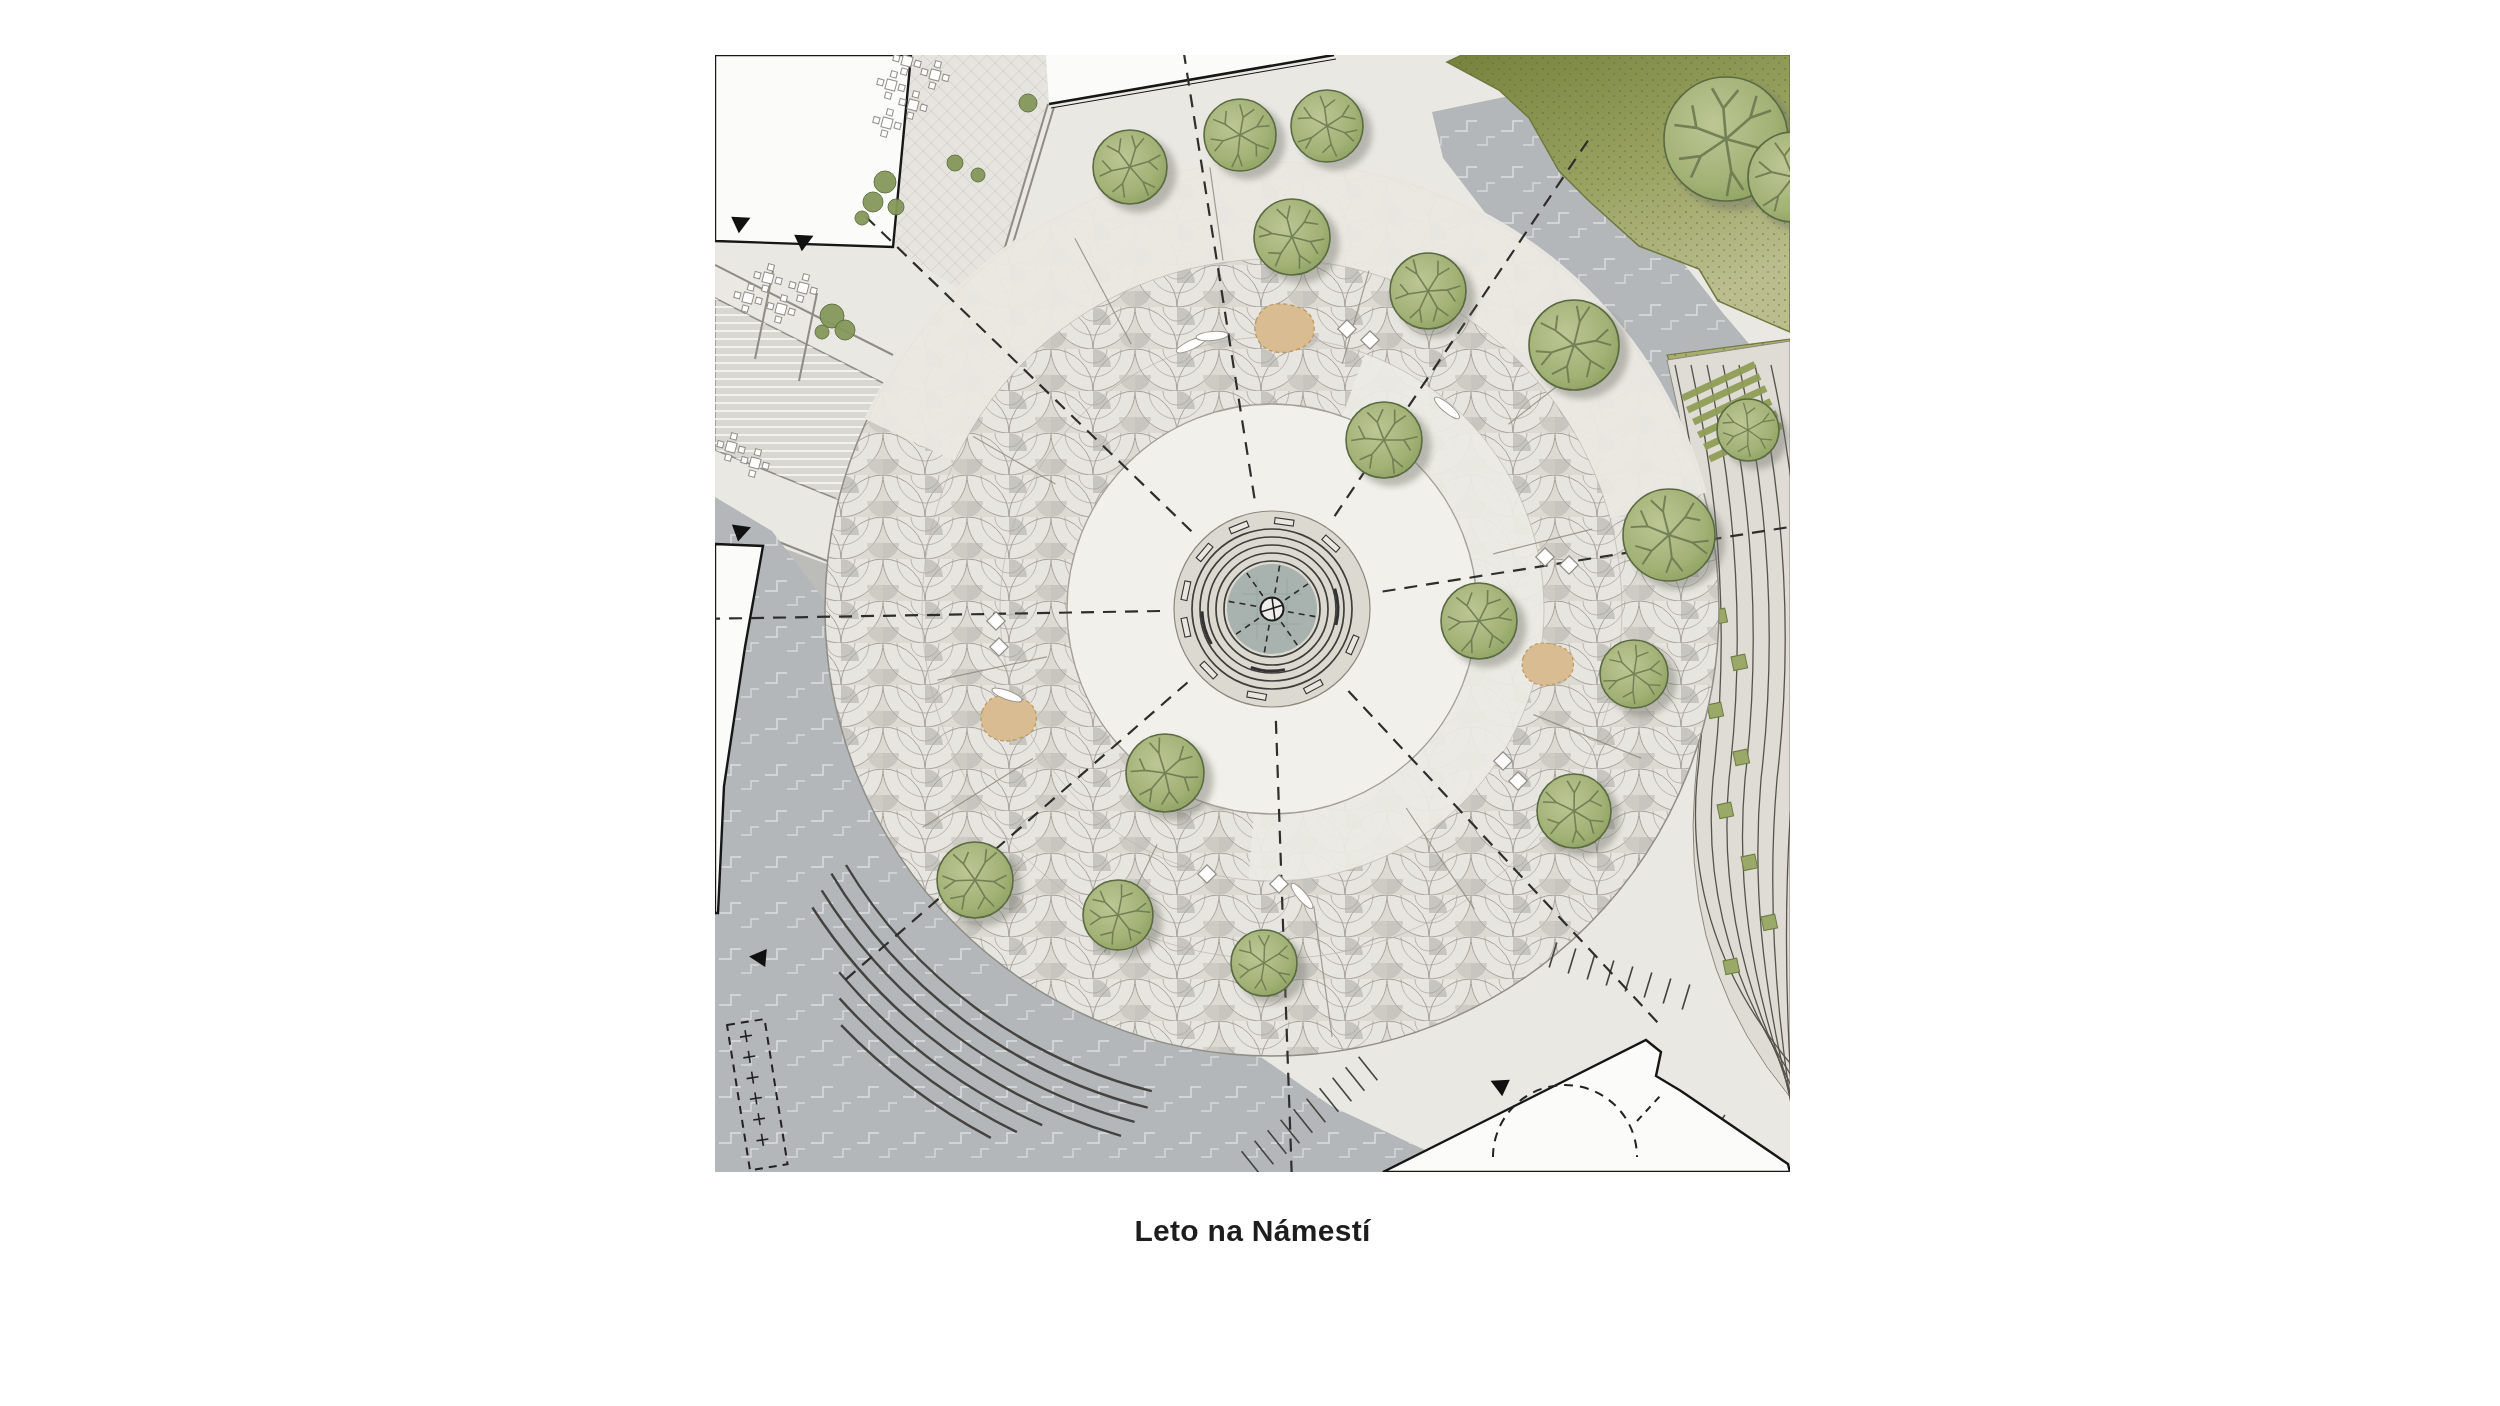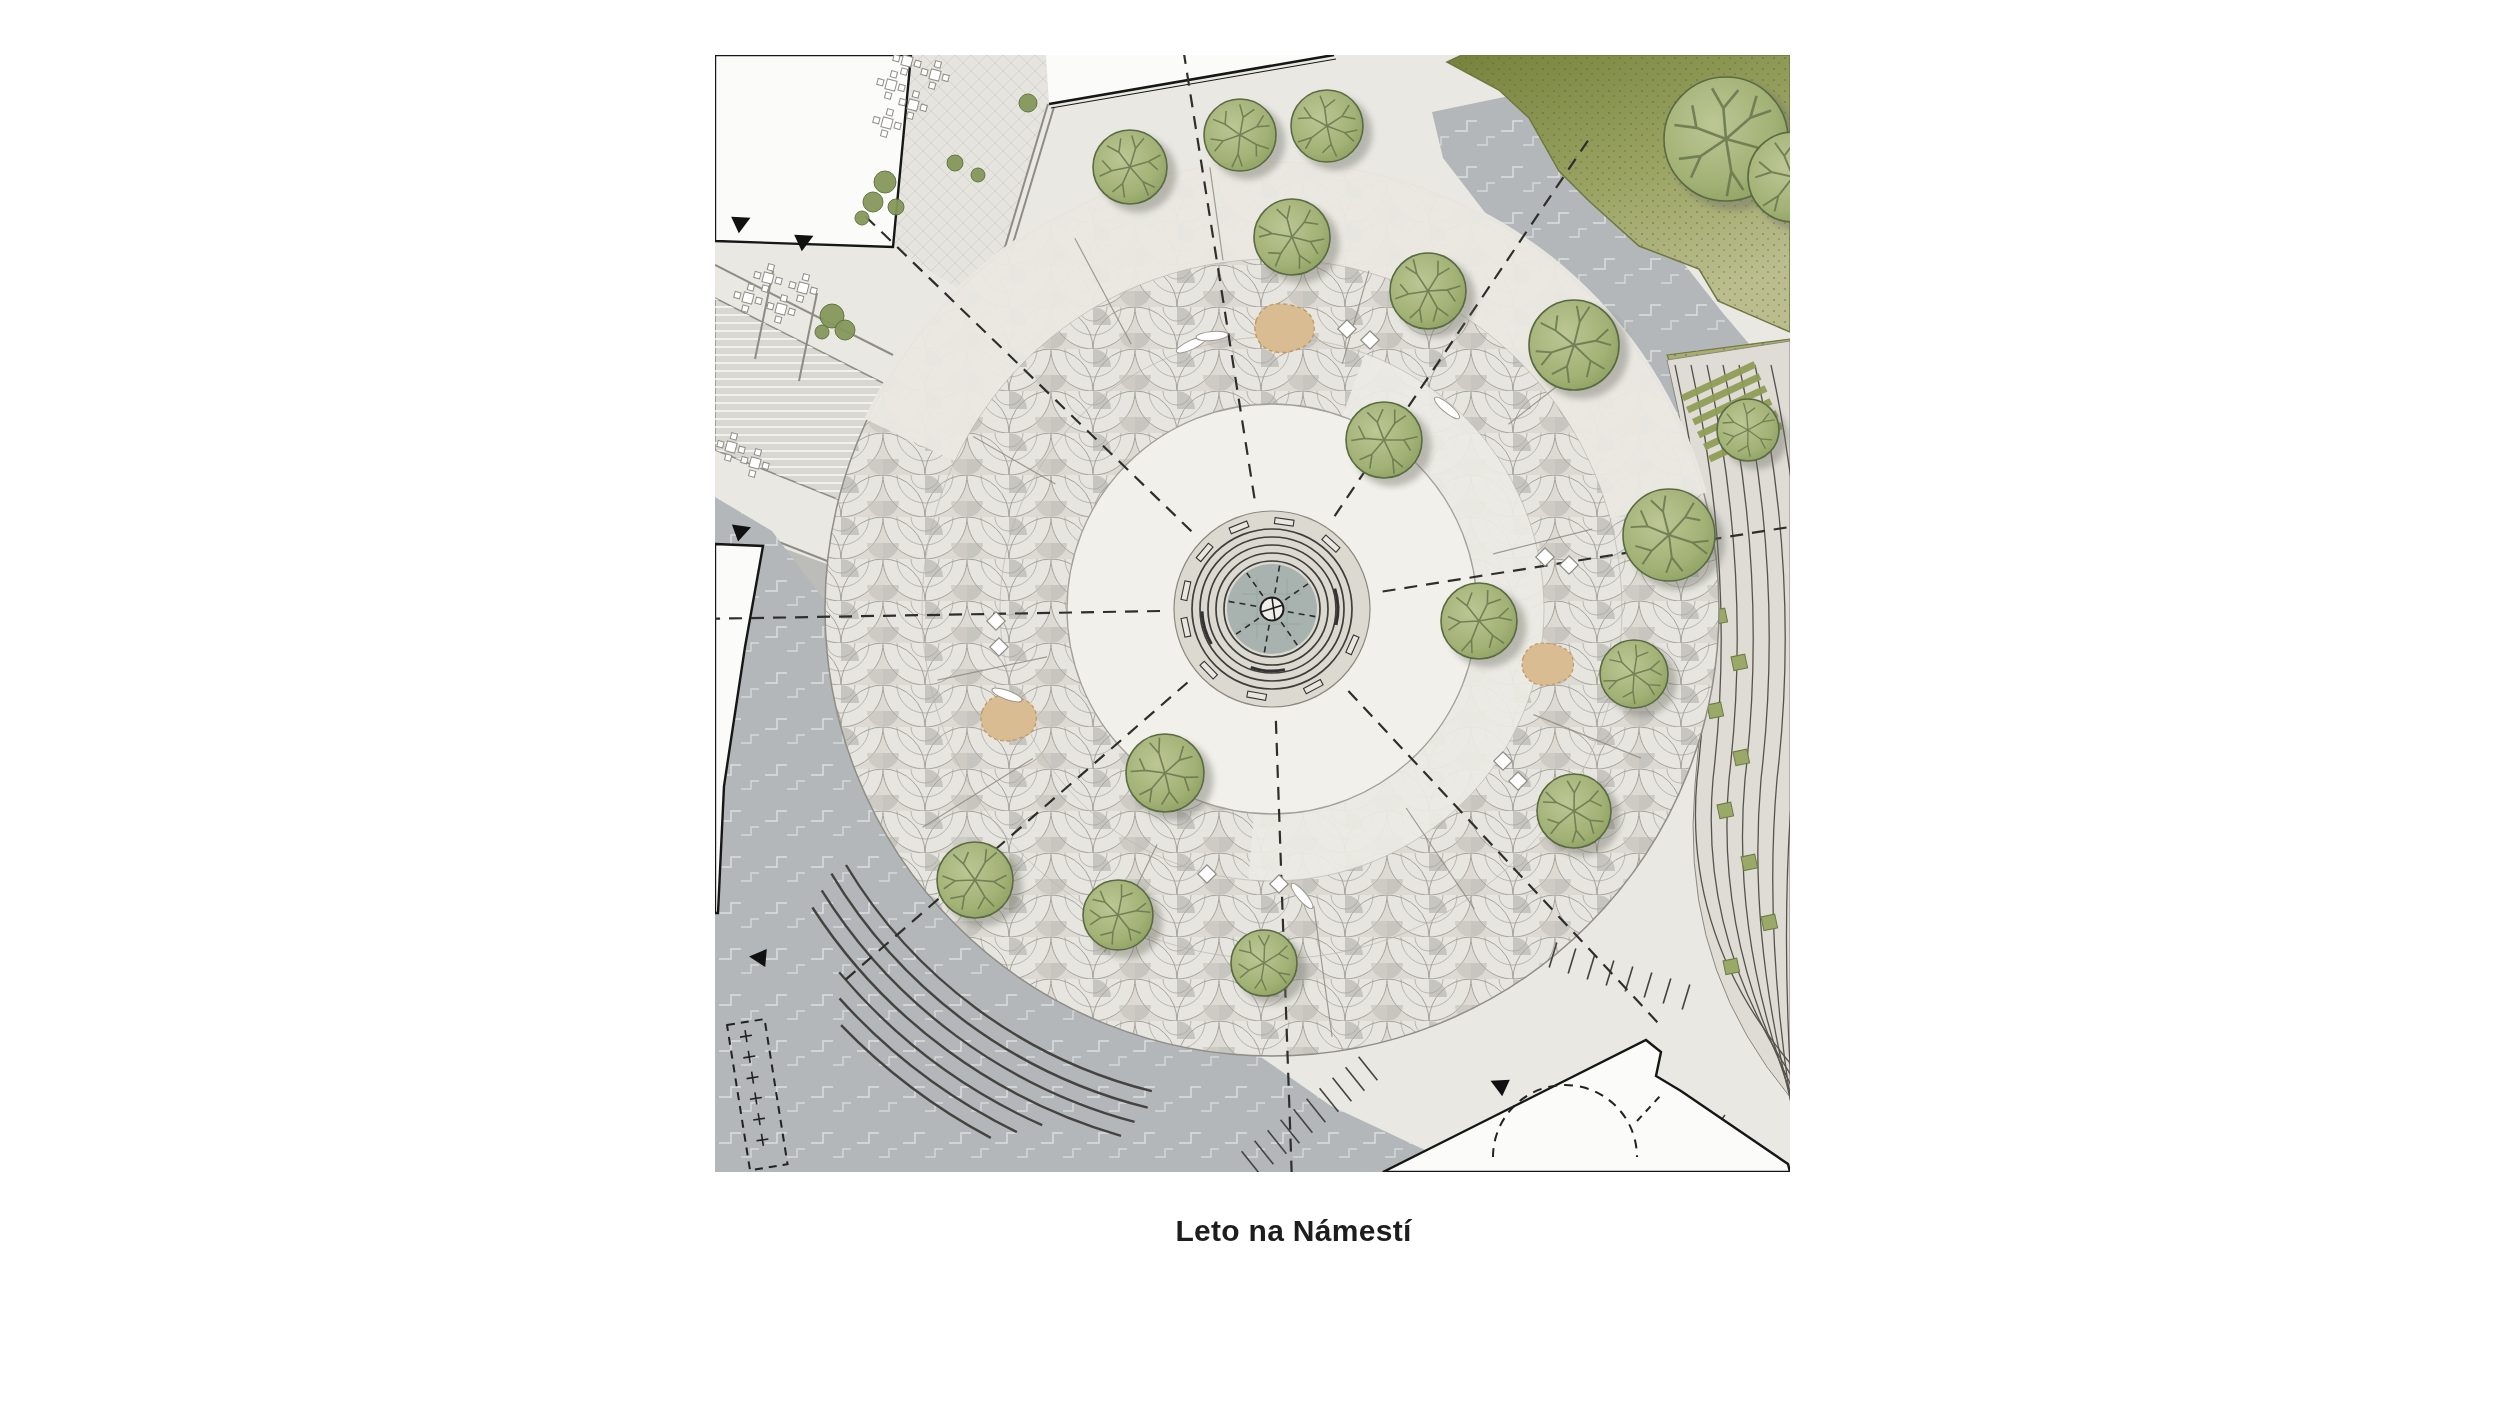--- a/index.html
+++ b/index.html
@@ -1,20 +1,20 @@
 <!DOCTYPE html>
 <html><head>
 <meta charset="utf-8">
 <style>
   html,body{margin:0;padding:0;background:#ffffff;}
   .page{position:relative;width:2500px;height:1406px;background:#ffffff;overflow:hidden;
         font-family:"Liberation Sans",sans-serif;}
   .plan{position:absolute;left:715px;top:55px;width:1075px;height:1117px;}
   .plan svg{display:block;width:1075px;height:1117px;}
-  .caption{position:absolute;left:756px;top:1214px;width:1075px;text-align:center;
+  .caption{position:absolute;left:715px;top:1214px;width:1075px;text-align:center;
            font-size:30px;font-weight:700;color:#1d1d1d;letter-spacing:.3px;}
 </style>
 </head>
 <body>
 
 <div class="page">
   <div class="plan">
     <svg id="plan-svg" viewBox="0 0 1075 1117" xmlns="http://www.w3.org/2000/svg">
       <defs>
         <radialGradient id="treeGrad" cx="40%" cy="38%" r="70%">

